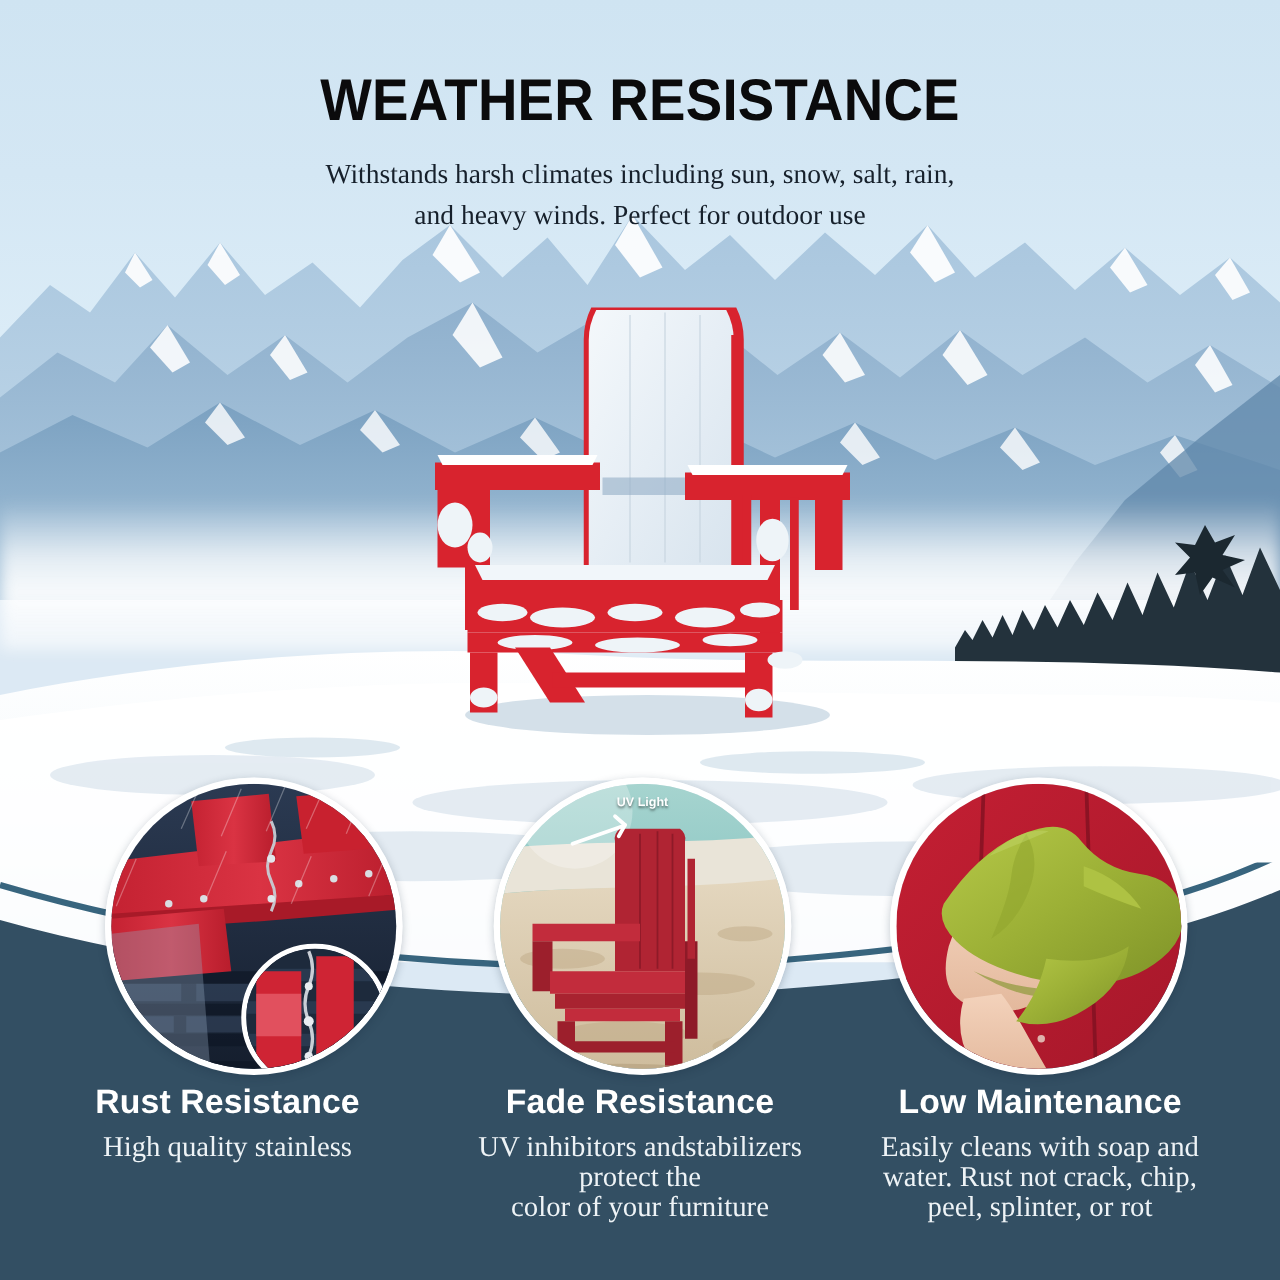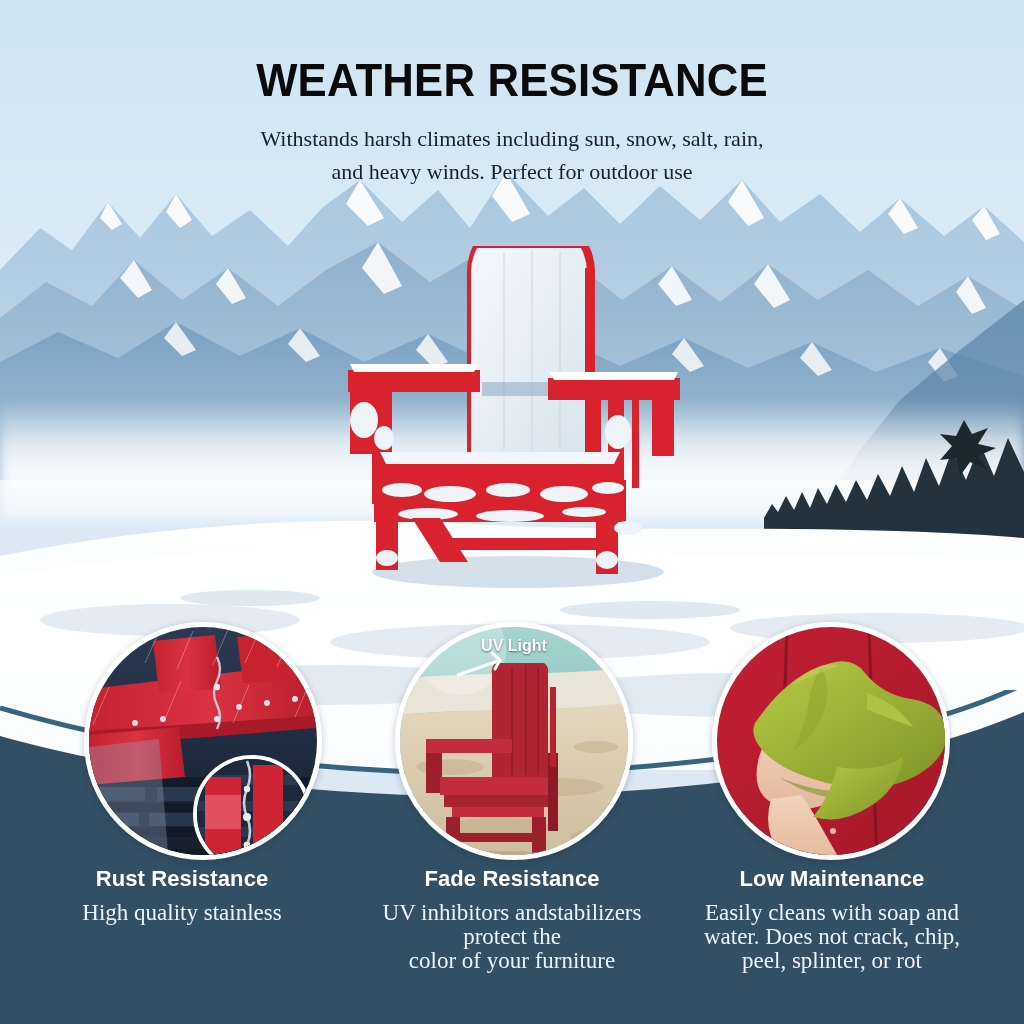--- a/index.html
+++ b/index.html
@@ -69,33 +69,33 @@
   .circ svg { display:block; }
 
   .inset-circle {
     position:absolute; width:118px; height:118px; border-radius:50%;
     border:4px solid #fff; overflow:hidden; left:104px; top:128px;
   }
 
   .uvlabel {
     position:absolute; left:50%; top:10px; transform:translateX(-50%);
     font-family:"Liberation Sans", sans-serif; font-weight:bold;
-    font-size:16px; color:#ffffff; white-space:nowrap;
+    font-size:10px; color:#ffffff; white-space:nowrap;
     text-shadow:0 1px 2px rgba(0,0,0,.5);
   }
 
   
   .feats { position:absolute; left:0; top:866px; width:1024px; height:130px; }
   .feat { position:absolute; width:320px; text-align:center; }
   .f1 { left:22px; }
   .f2 { left:352px; }
   .f3 { left:672px; }
   .feat .t {
     font-family:"Liberation Sans", sans-serif; font-weight:bold;
-    font-size:22px; color:#ffffff; letter-spacing:.1px;
+    font-size:27px; color:#ffffff; letter-spacing:.1px;
   }
   .feat .d {
     margin-top:9px;
     font-family:"Liberation Serif", serif;
     font-size:23px; line-height:24px; color:#eef3f6;
   }
 </style>
 </head>
 <body>
 
@@ -508,19 +508,19 @@
       <div class="d">
         <div>UV inhibitors andstabilizers</div>
         <div>protect the</div>
         <div>color of your furniture</div>
       </div>
     </div>
     <div class="feat f3">
       <div class="t">Low Maintenance</div>
       <div class="d">
         <div>Easily cleans with soap and</div>
-        <div>water. Does not crack, chip,</div>
+        <div>water. Rust not crack, chip,</div>
         <div>peel, splinter, or rot</div>
       </div>
     </div>
   </div>
 
 </div>
 
 </body></html>

